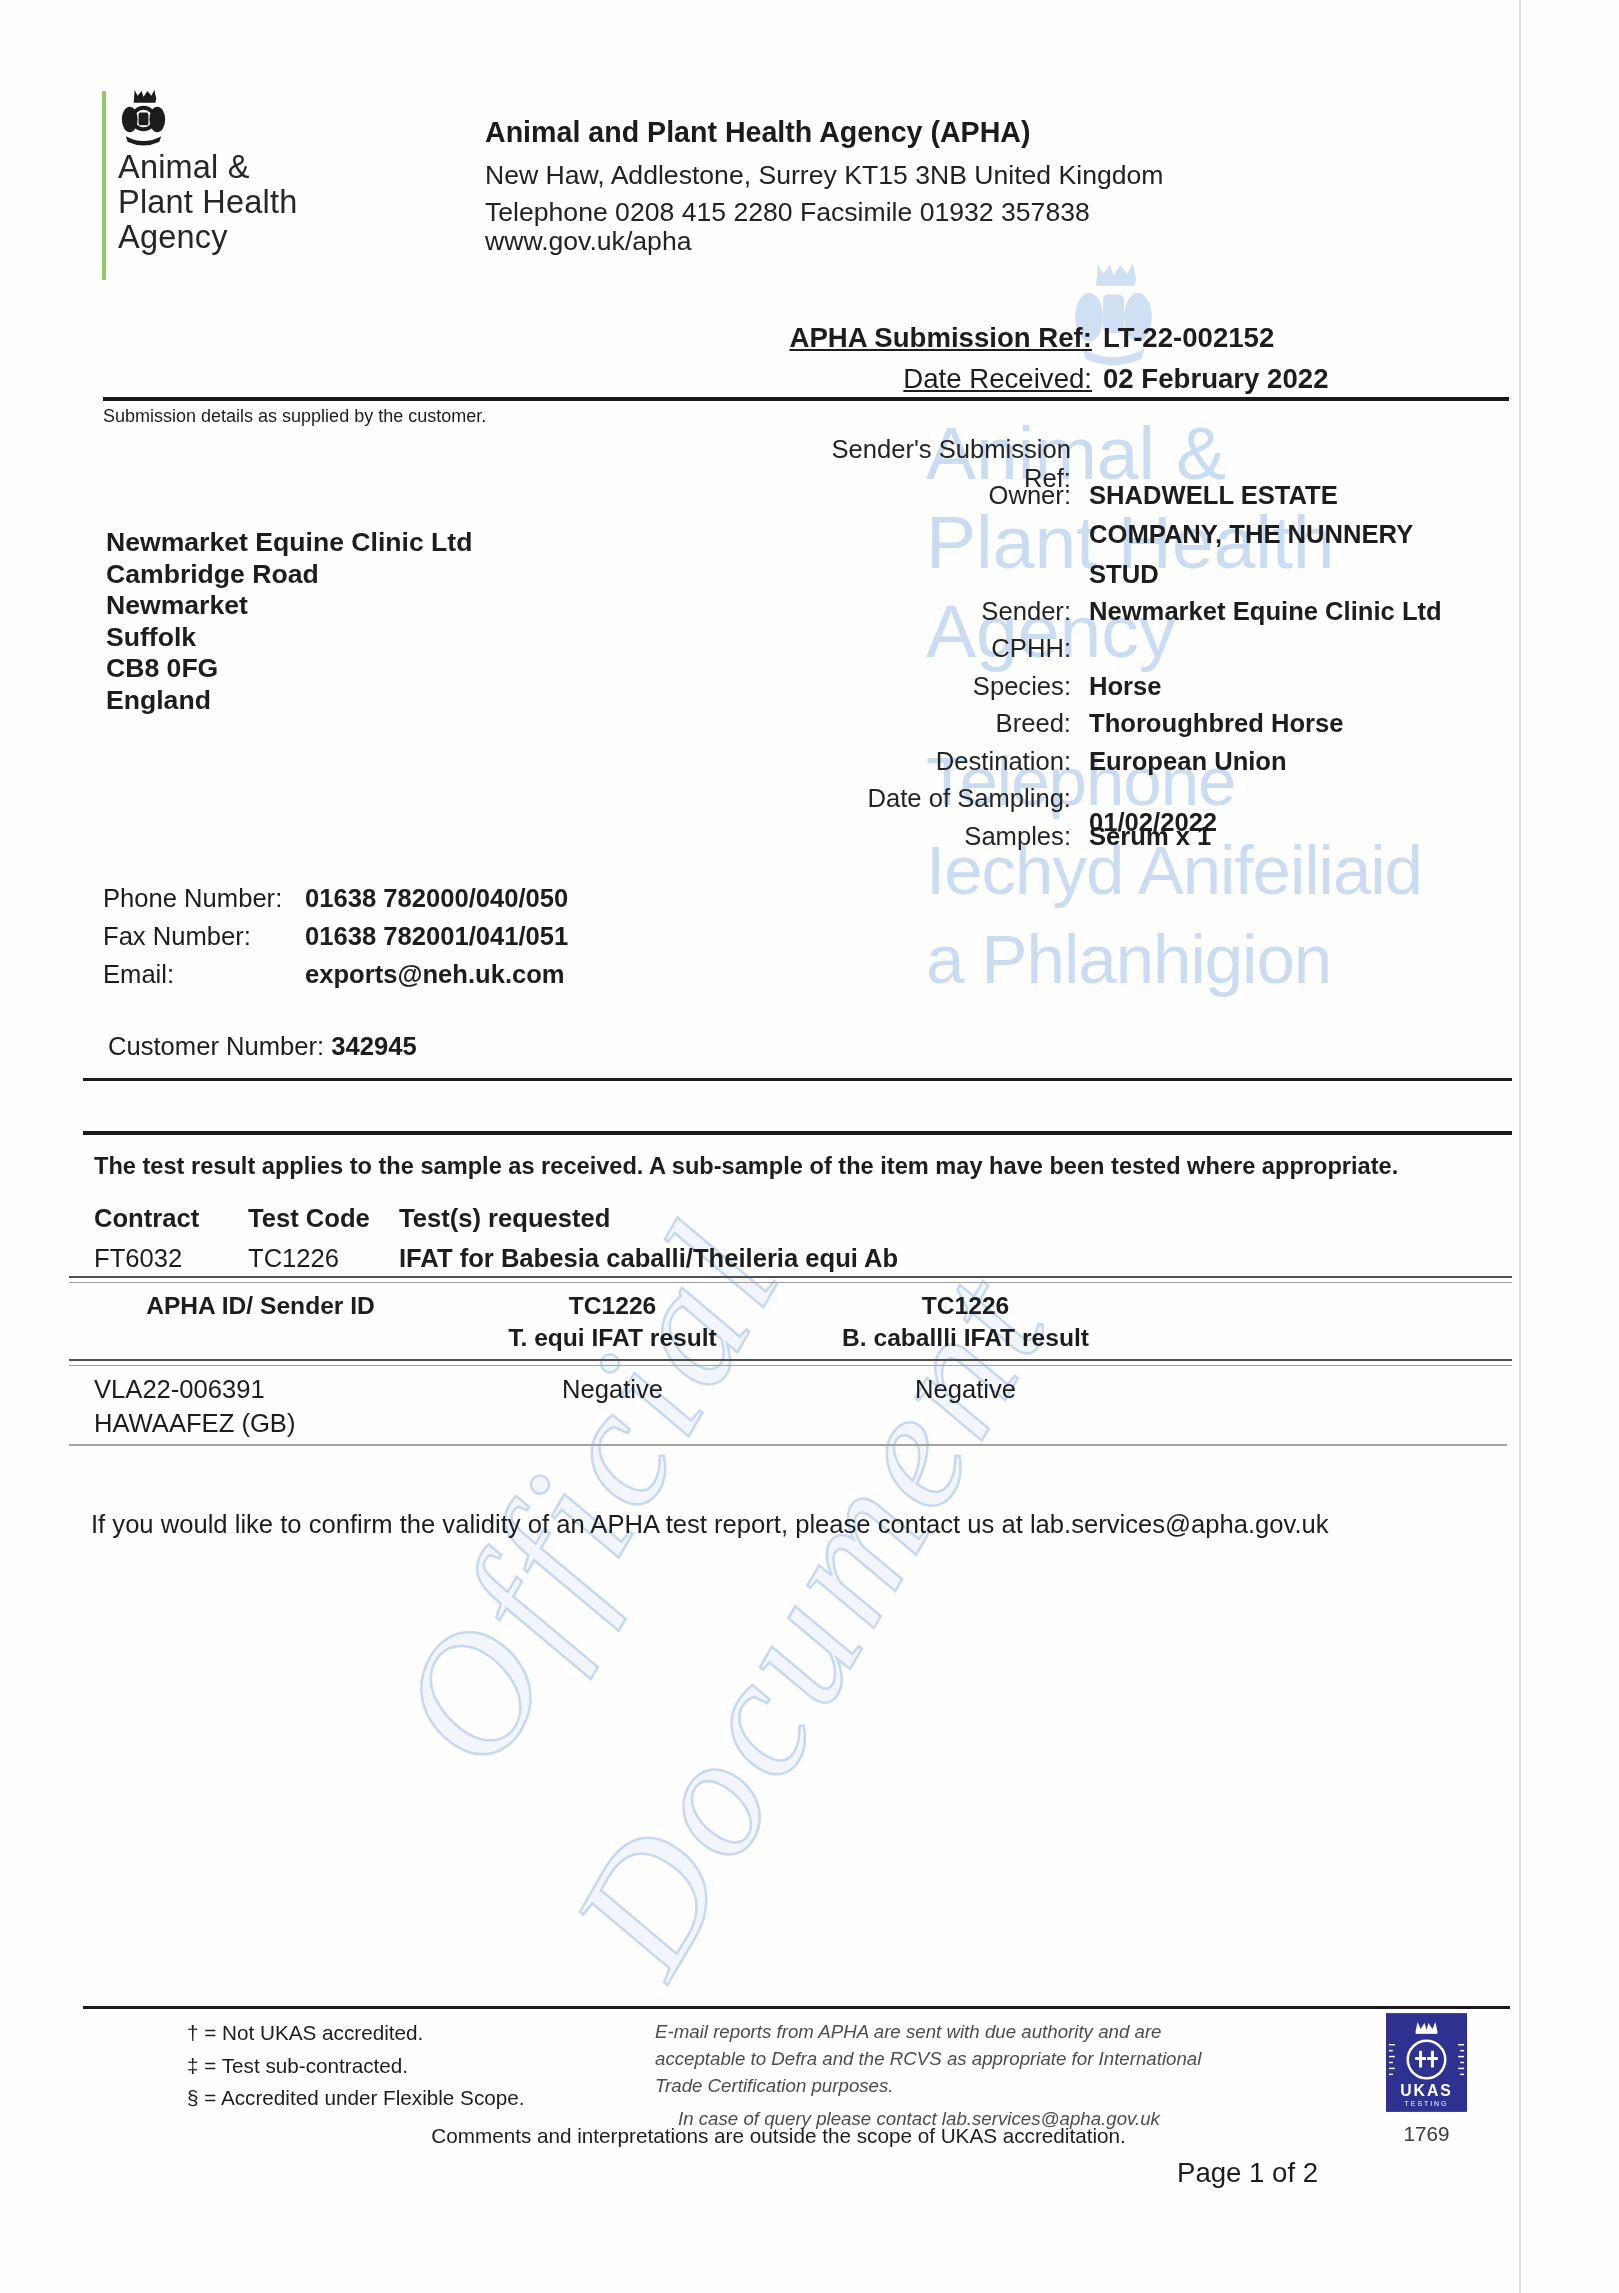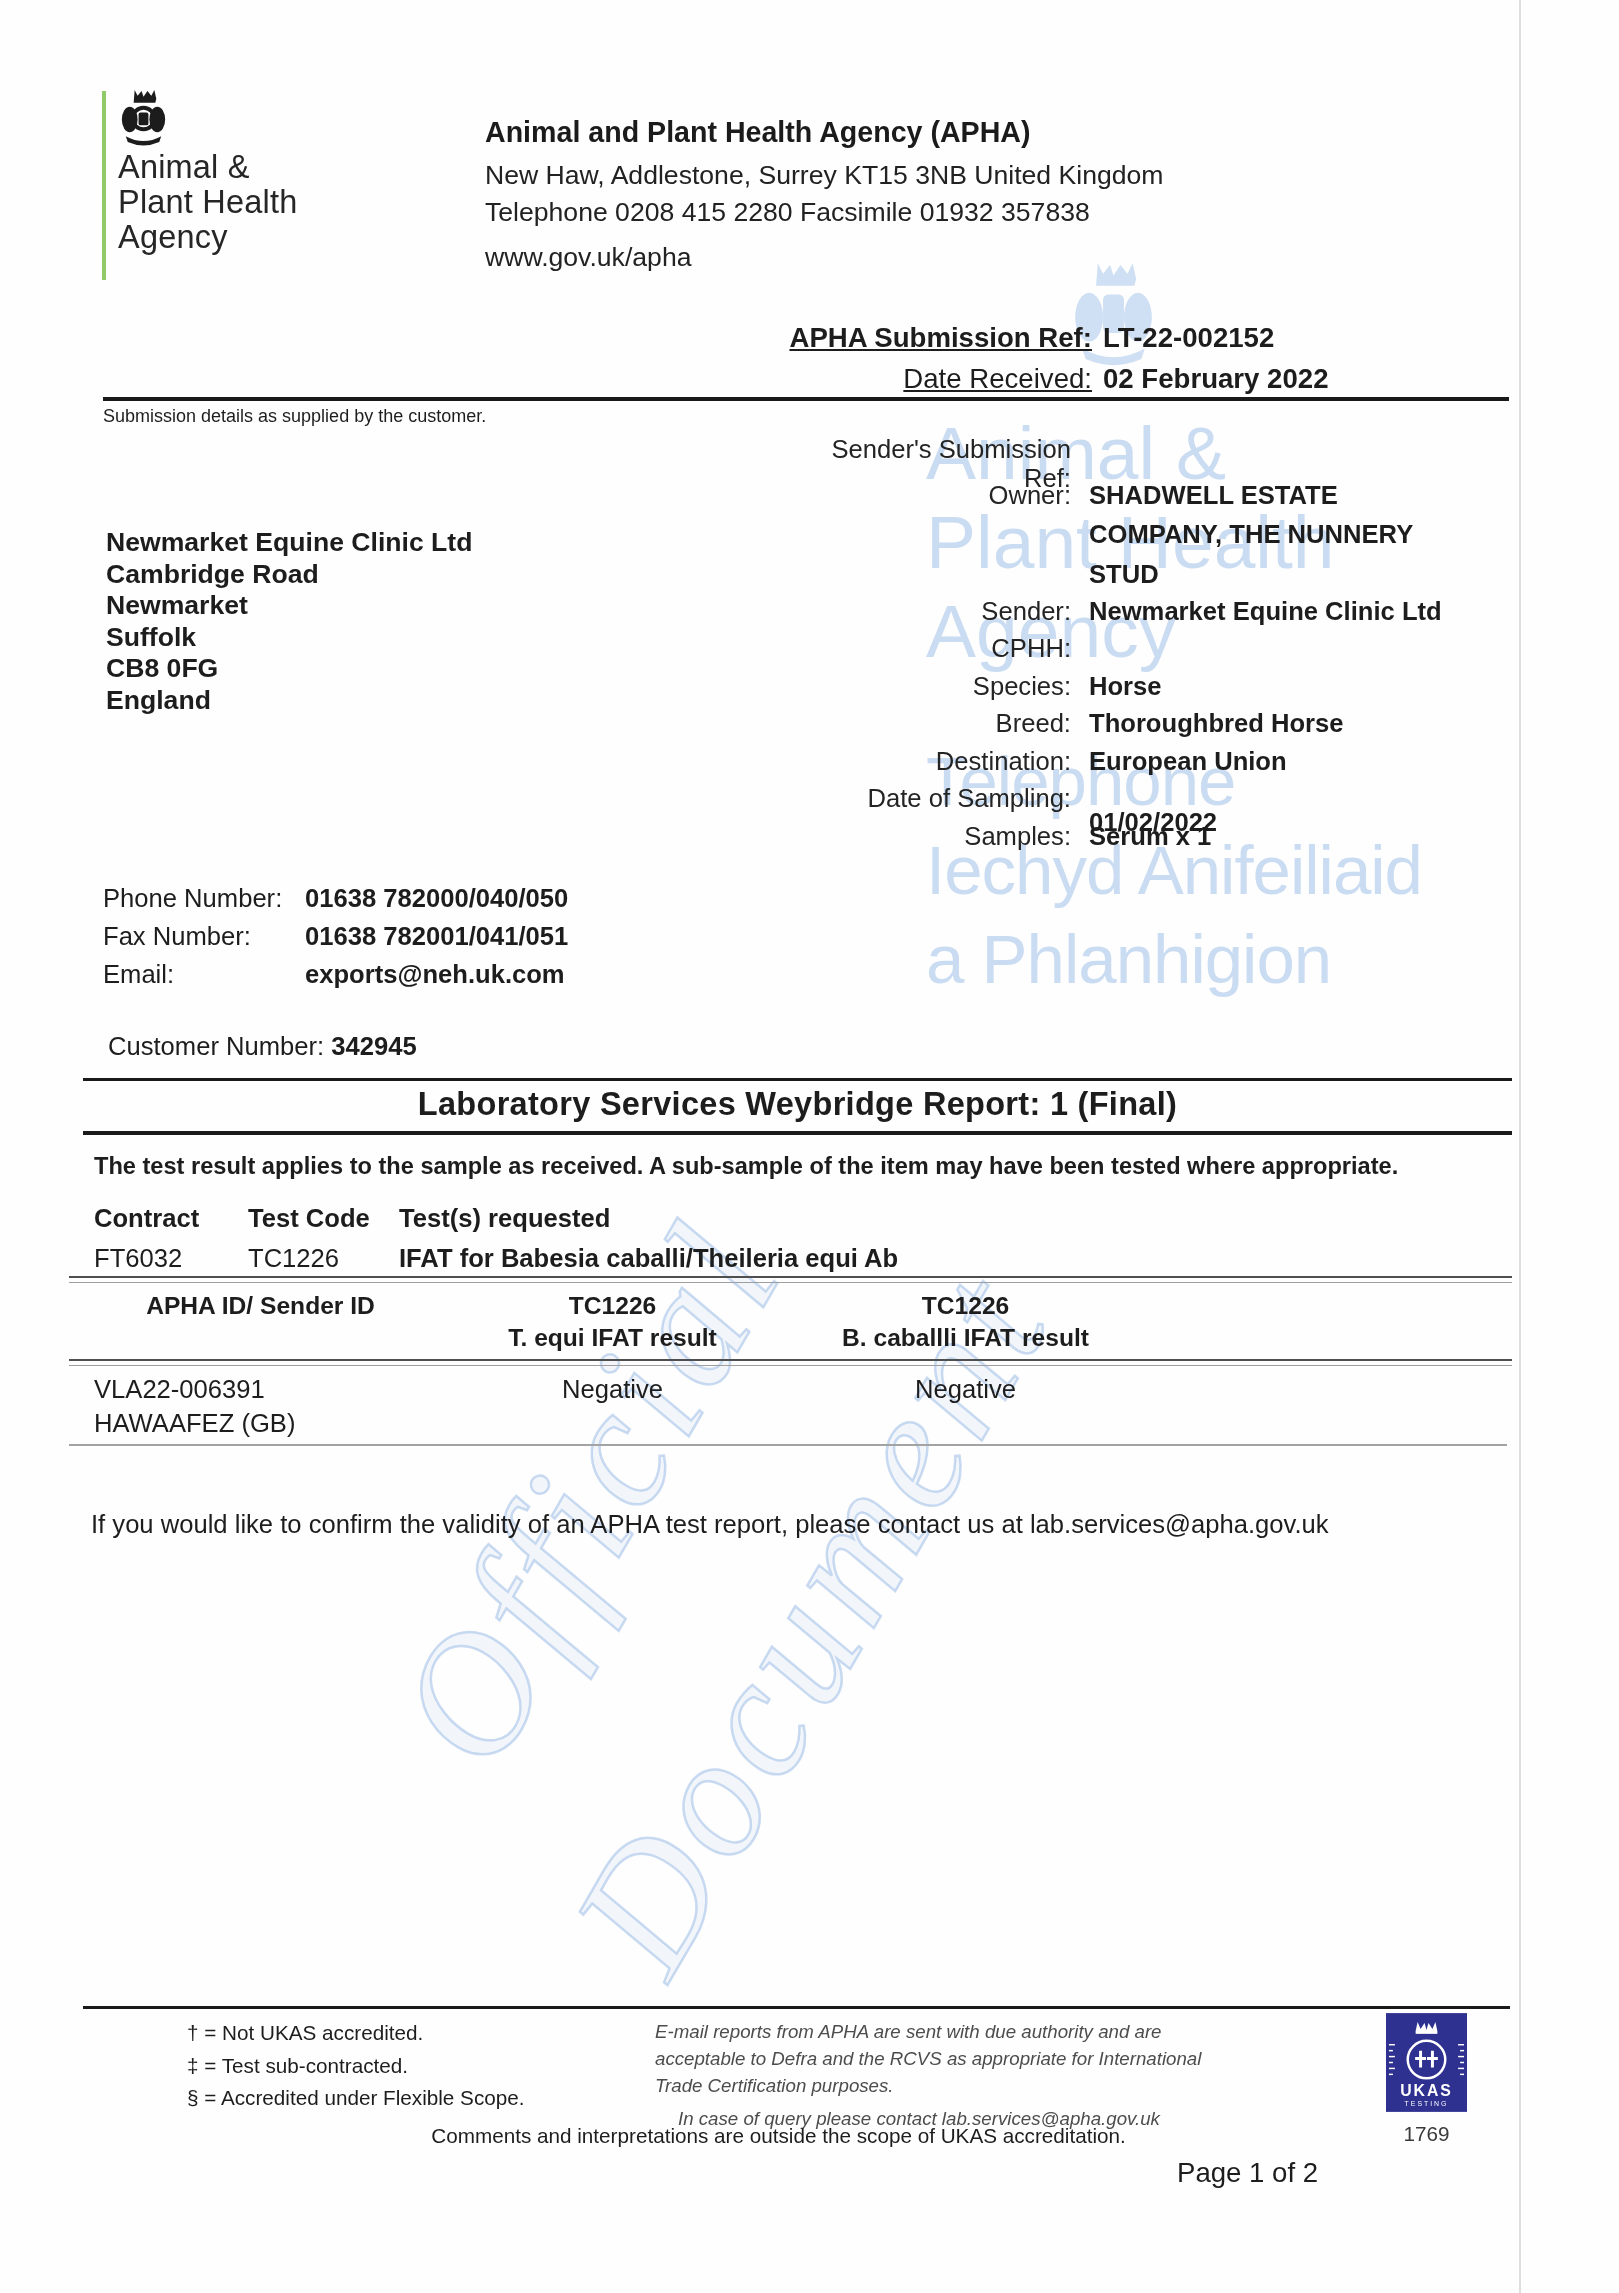--- a/index.html
+++ b/index.html
@@ -109,21 +109,21 @@
   </div>
   <div class="abs logo-text">
     <div>Animal &amp;</div>
     <div>Plant Health</div>
     <div>Agency</div>
   </div>
 
   <div class="abs hdr-title">Animal and Plant Health Agency (APHA)</div>
   <div class="abs hdr-line" style="top:160px;">New Haw, Addlestone, Surrey KT15 3NB United Kingdom</div>
   <div class="abs hdr-line" style="top:197px;">Telephone 0208 415 2280 Facsimile 01932 357838</div>
-  <div class="abs hdr-line" style="top:242px;text-align:right;">www.gov.uk/apha</div>
+  <div class="abs hdr-line" style="top:226px;text-align:right;">www.gov.uk/apha</div>
 
   <div class="abs ref-label b" style="top:322px;">APHA Submission Ref:</div>
   <div class="abs ref-value" style="top:322px;">LT-22-002152</div>
   <div class="abs ref-label" style="top:363px;">Date Received:</div>
   <div class="abs ref-value" style="top:363px;">02 February 2022</div>
 
   <div class="rule" style="left:103px;top:397px;width:1406px;height:3.9px;"></div>
 
   <div class="abs sec-heading">Submission details as supplied by the customer.</div>
 
@@ -167,21 +167,20 @@
   <div class="abs contact-value" style="top:922px;">01638 782001/041/051</div>
   <div class="abs contact-label" style="top:960px;">Email:</div>
   <div class="abs contact-value" style="top:960px;">exports@neh.uk.com</div>
 
   <div class="abs" style="left:108px;top:1032px;font-size:25.6px;">
     <span>Customer Number:</span>
     <span class="b">342945</span>
   </div>
 
   <div class="rule" style="left:83px;top:1078px;width:1429px;height:3px;"></div>
-  <div class="abs report-title">Laboratory Services Weybridge Report: 1 (Final)</div>
   <div class="rule" style="left:83px;top:1131px;width:1429px;height:3.9px;"></div>
 
   <div class="abs statement">The test result applies to the sample as received. A sub-sample of the item may have been tested where appropriate.</div>
 
   <div class="abs t1-h" style="left:94px;">Contract</div>
   <div class="abs t1-h" style="left:248px;">Test Code</div>
   <div class="abs t1-h" style="left:399px;">Test(s) requested</div>
 
   <div class="abs t1-c" style="left:94px;">FT6032</div>
   <div class="abs t1-c" style="left:248px;">TC1226</div>

